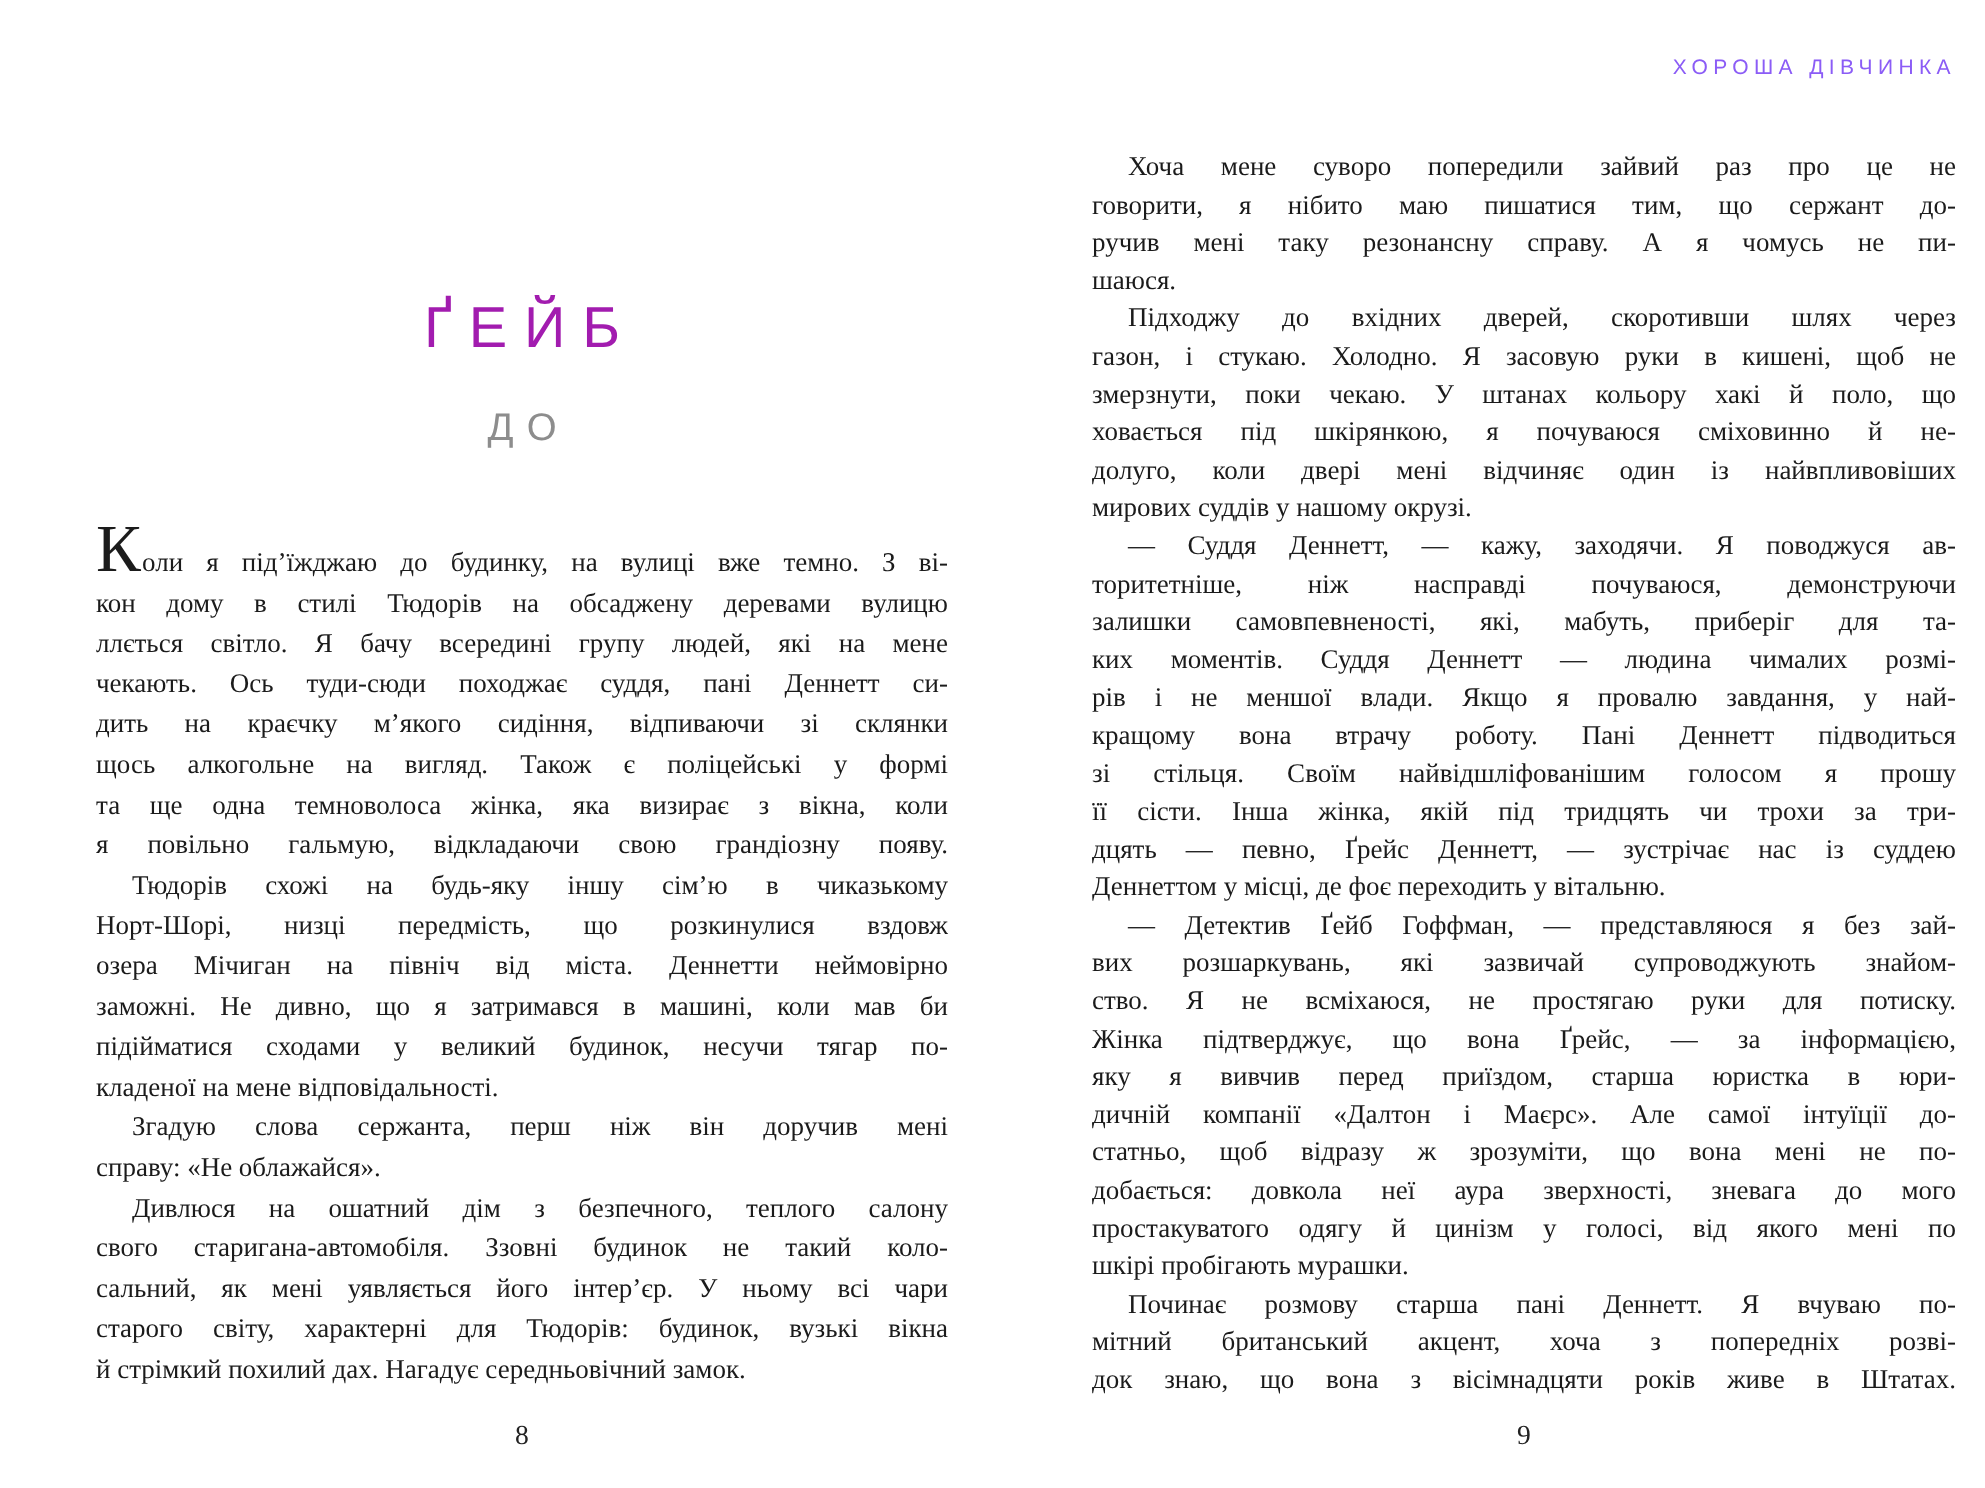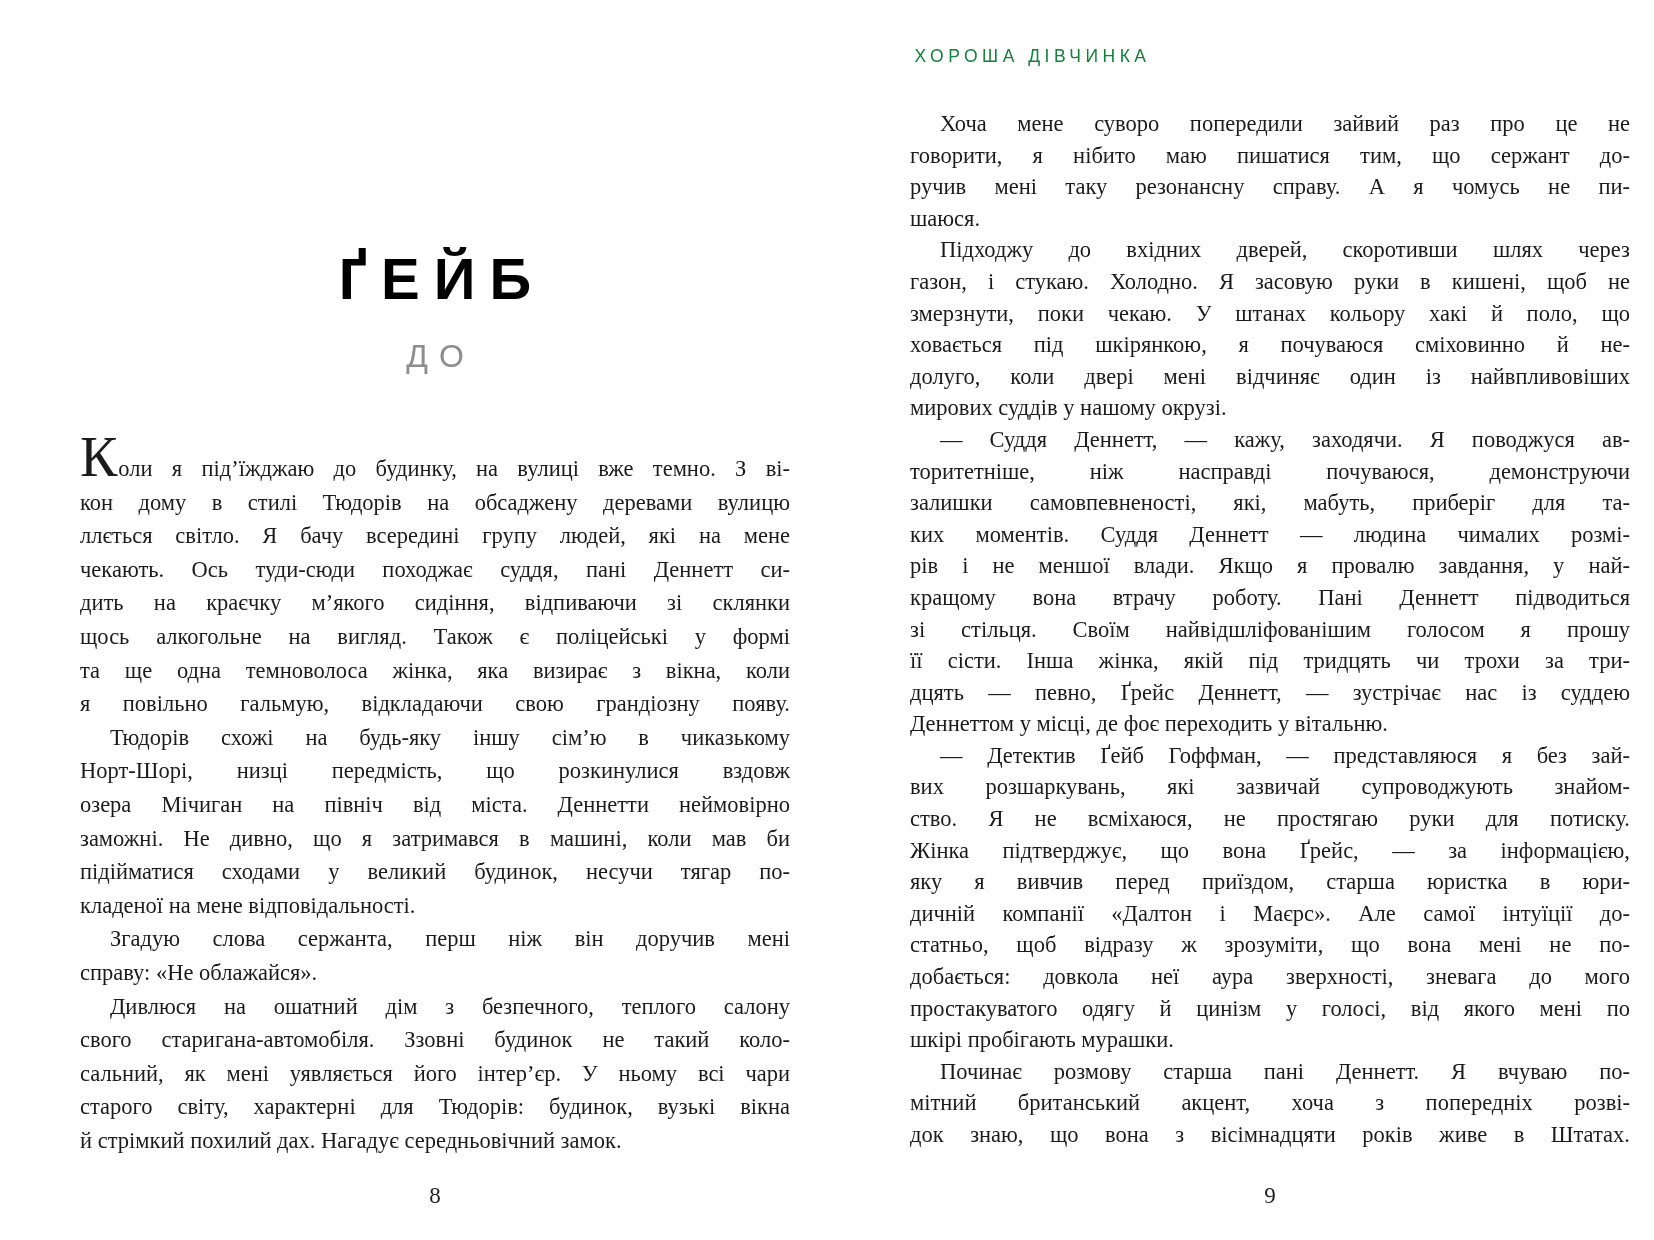--- a/index.html
+++ b/index.html
@@ -4,36 +4,36 @@
 <style>
   html,body{margin:0;padding:0;background:#ffffff;}
   body{width:1654px;height:1240px;overflow:hidden;}
   .spread{position:relative;width:1654px;height:1240px;background:#ffffff;
           font-family:"Liberation Serif",serif;color:#1b1b1b;}
   .page{position:absolute;top:0;height:1240px;}
   .page-left{left:80px;width:710px;}
   .page-right{left:910px;width:720px;}
 
   .chapter-title{position:absolute;left:0;right:0;top:250px;margin:0;
-      font-family:"Liberation Sans",sans-serif;font-weight:700;
-      font-size:58px;line-height:1;letter-spacing:14px;text-indent:14px;
-      text-align:center;color:#000000;}
+      font-family:"Liberation Sans",sans-serif;font-weight:400;
+      font-size:48px;line-height:1;letter-spacing:14px;text-indent:14px;
+      text-align:center;color:#a21caf;}
   .chapter-subtitle{position:absolute;left:0;right:0;top:340px;margin:0;
       font-family:"Liberation Sans",sans-serif;font-weight:300;
       font-size:32px;line-height:1;letter-spacing:11px;text-indent:11px;
       text-align:center;color:#8d8d8d;}
 
   .running-head{position:absolute;left:0;right:0;top:48px;
       font-family:"Liberation Sans",sans-serif;font-weight:400;
       font-size:17.5px;line-height:1;letter-spacing:4.5px;text-indent:4.5px;
-      text-align:left;color:#15803d;}
+      text-align:right;color:#8b5cf6;}
 
   .body-text{position:absolute;left:0;font-size:22.5px;color:#1b1b1b;}
   .page-left  .body-text{top:452px;width:710px;line-height:33.6px;}
-  .page-right .body-text{top:108px;width:720px;line-height:31.6px;}
+  .page-right .body-text{top:123px;width:720px;line-height:31.6px;}
 
   .para{margin:0;padding:0;}
   .line{text-align:justify;text-align-last:justify;-moz-text-align-last:justify;}
   .line.last{text-align-last:left;-moz-text-align-last:left;}
   .line.indent{text-indent:30px;}
   .initial{font-size:56px;line-height:0;margin-right:1px;}
 
   .page-number{position:absolute;left:0;right:0;top:1184px;margin:0;
       text-align:center;font-size:23px;line-height:1;color:#222222;}
 </style>

